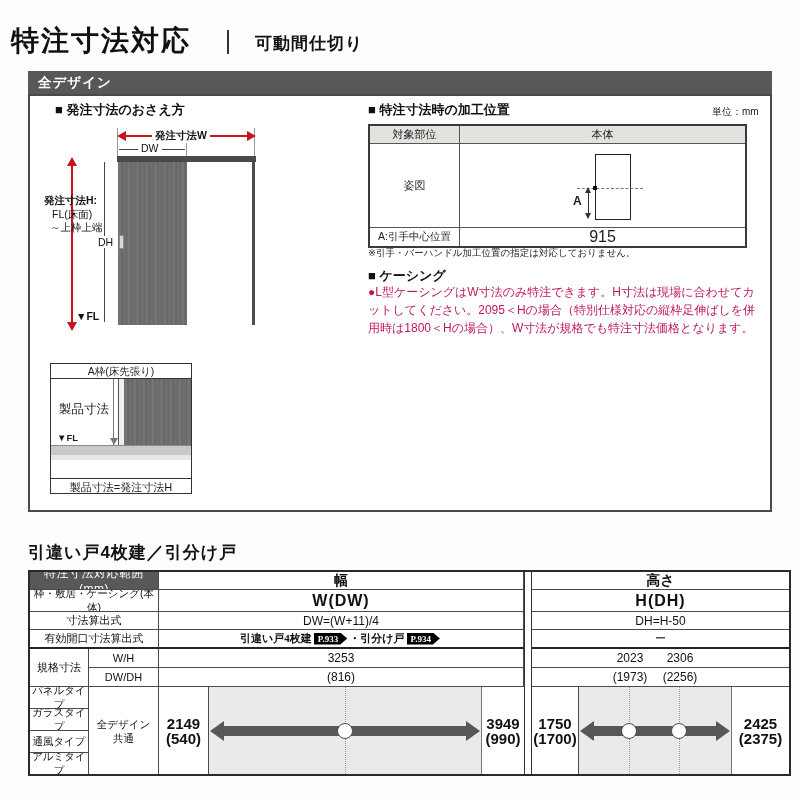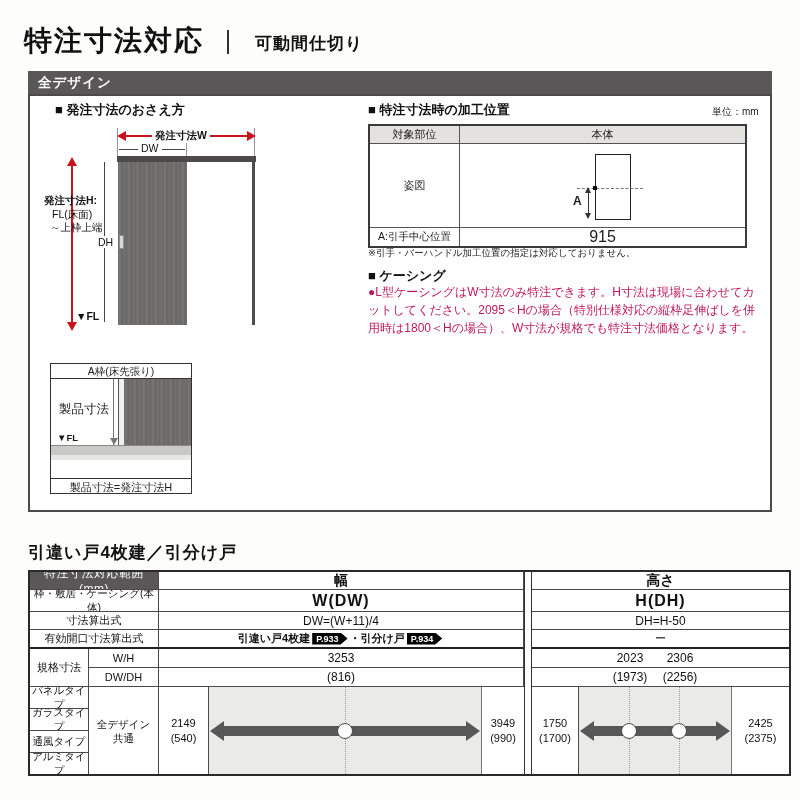--- a/index.html
+++ b/index.html
@@ -61,49 +61,49 @@
   
   .btitle{font-size:17px;font-weight:bold;letter-spacing:1px;color:#111;}
   .spec-grid{display:grid;border:2px solid #2a2a2a;background:#fff;
      grid-template-columns:59px 70px 50px 273px 42px 8px 47px 153px 57px;
      grid-template-rows:18px 22px 18px 19px 19px 19px 22px 22px 22px 21px;}
   .cell{border-right:1px solid #4a4a4a;border-bottom:1px solid #4a4a4a;
         display:flex;align-items:center;justify-content:center;text-align:center;
         font-size:11px;color:#111;overflow:hidden;}
   .cell.no-r{border-right:none;}
   .cell.no-b{border-bottom:none;}
-  .cell.thick-b{border-bottom:2px solid #222;}
+  .cell.thick-b{border-bottom:2px solid #222;font-family:Liberation Serif, serif;}
   .cell.dark{background:#595757;color:#fff;font-size:12px;letter-spacing:0.5px;}
   .cell.colhead{font-size:14px;font-weight:bold;}
   .cell.big{font-size:16px;font-weight:bold;letter-spacing:1px;}
   .cell.f12{font-size:12px;}
   .cell.f10{font-size:10.5px;}
   .divider-col{grid-column:6/7;grid-row:1/11;border-left:1.5px solid #333;border-right:1.5px solid #333;background:#fff;}
-  .range-lbl{font-size:11px;line-height:15px;}
+  .range-lbl{font-size:15px;line-height:15px;font-weight:bold;}
   .bar-panel{background:#eaeae8;position:relative;border-right:1px solid #777;border-left:0;}
   .rbar{position:absolute;left:13px;right:13px;top:50%;margin-top:-5px;height:10px;background:#575757;}
   .rarr-l{position:absolute;left:1px;top:50%;margin-top:-10px;width:0;height:0;
           border-top:10px solid transparent;border-bottom:10px solid transparent;border-right:14px solid #575757;}
   .rarr-r{position:absolute;right:1px;top:50%;margin-top:-10px;width:0;height:0;
           border-top:10px solid transparent;border-bottom:10px solid transparent;border-left:14px solid #575757;}
   .dotline{position:absolute;top:0;bottom:0;width:0;border-left:1.5px dotted #999;}
   .knob{position:absolute;top:50%;width:14px;height:14px;margin:-8px 0 0 -8px;background:#fff;
         border:1.5px solid #4a4a4a;border-radius:50%;}
   .hval{position:absolute;transform:translateX(-50%);font-size:12px;top:50%;margin-top:-7px;}
 
   .badge{display:inline-block;background:#000;color:#fff;font-size:9px;font-weight:bold;
          line-height:12px;padding:0 9px 0 4px;margin:0 2px;
          clip-path:polygon(0 0,calc(100% - 7px) 0,100% 50%,calc(100% - 7px) 100%,0 100%);}
 </style>
 </head>
 <body>
 
 <div id="canvas">
 
-  <div class="abs page-title" style="left:24px;top:22px;">特注寸法対応</div>
+  <div class="abs page-title" style="left:11px;top:22px;">特注寸法対応</div>
   <div class="abs title-divider" style="left:227px;top:30px;"></div>
   <div class="abs page-subtitle" style="left:255px;top:32px;">可動間仕切り</div>
 
   <div class="abs section-bar" style="left:28px;top:71px;width:734px;height:23px;">全デザイン</div>
 
   <div class="abs main-box" style="left:28px;top:94px;width:740px;height:414px;"></div>
 
   <div class="abs h2" style="left:55px;top:101px;">■ 発注寸法のおさえ方</div>
 
   <div class="abs thin-v" style="left:117px;top:128px;height:32px;"></div>

